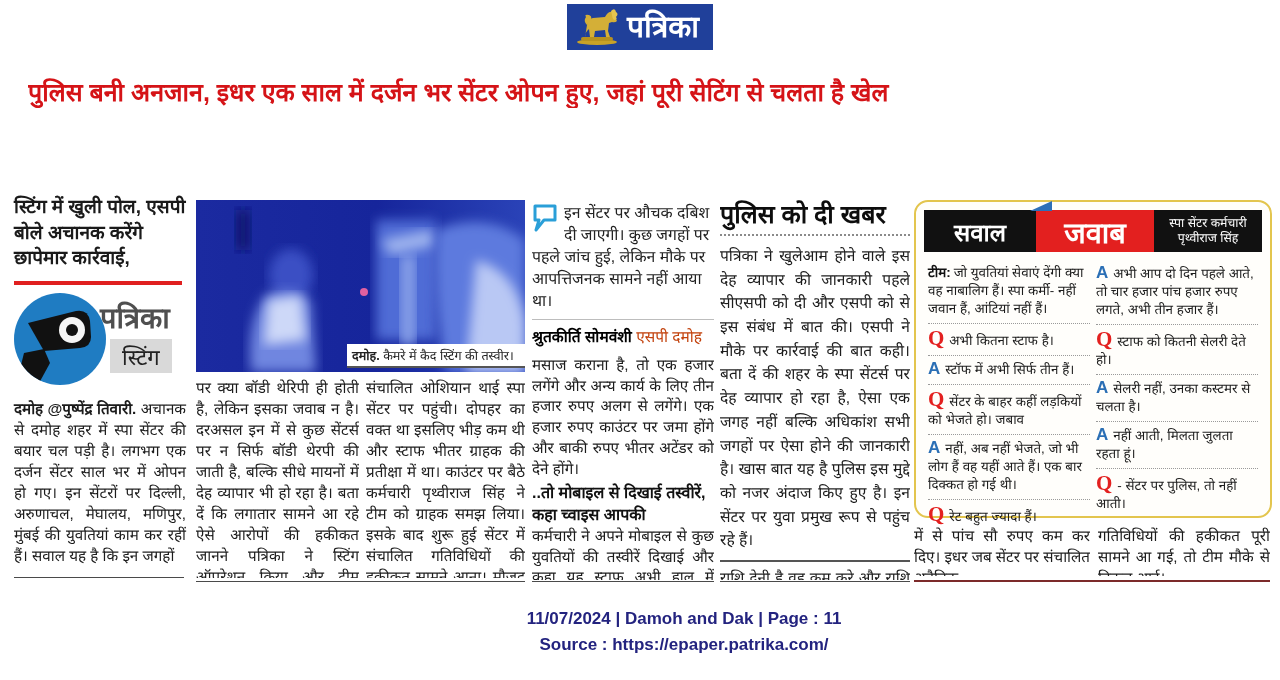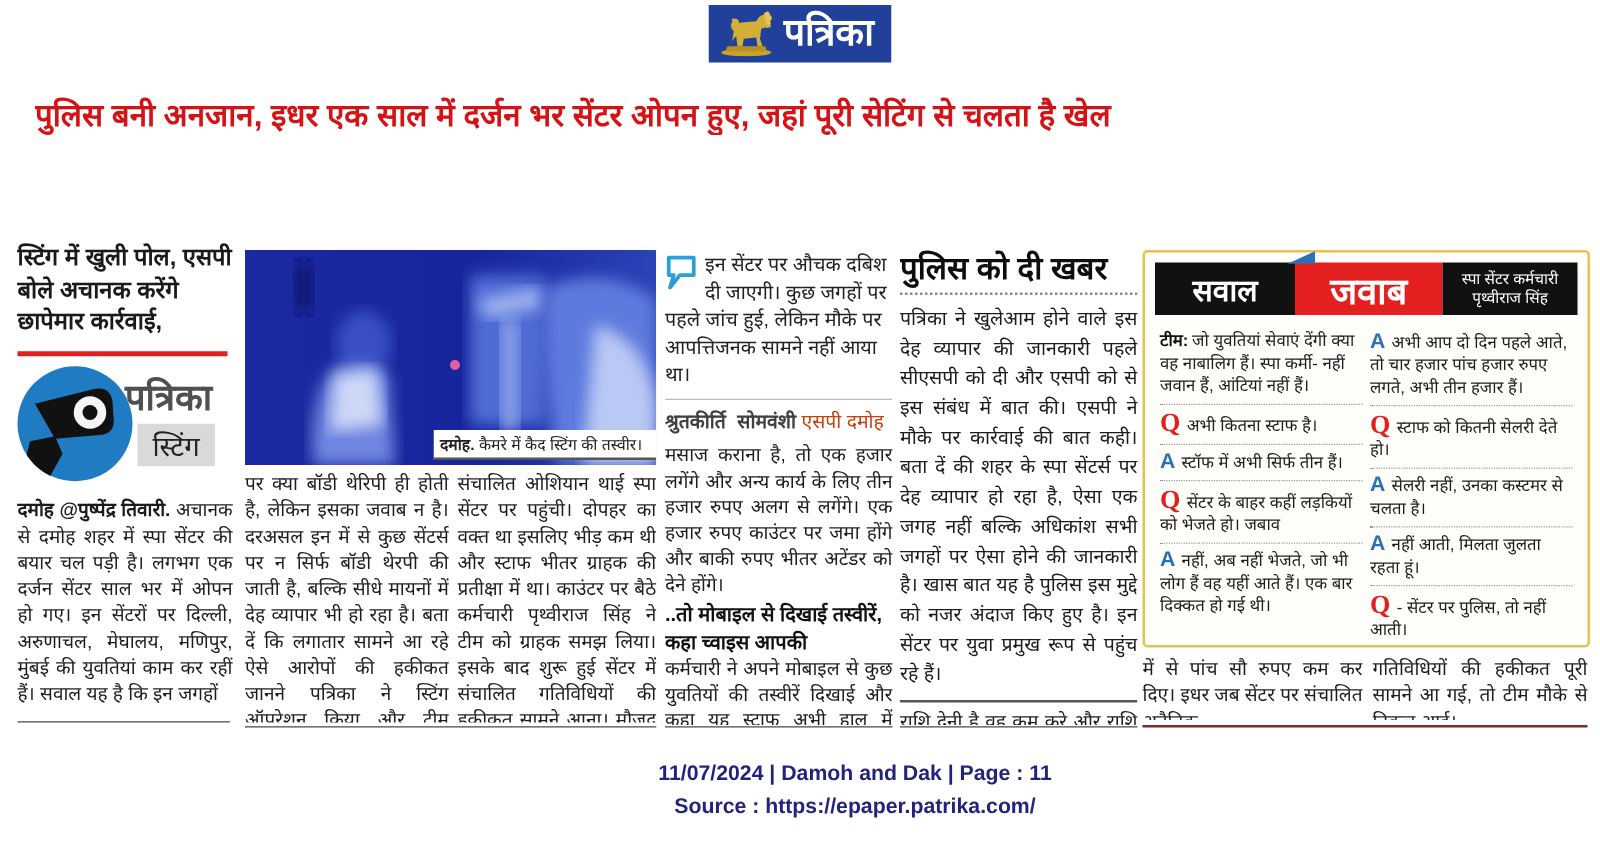--- a/index.html
+++ b/index.html
@@ -48,35 +48,35 @@
   
   .col2 { position:absolute; left:196px; top:378px; width:163px; height:200px; overflow:hidden; }
   .col3 { position:absolute; left:366px; top:378px; width:159px; height:200px; overflow:hidden; }
 
   
   .col4 { position:absolute; left:532px; top:202px; width:182px; height:378px; overflow:hidden; }
   .quote-wrap { position:relative; padding-left:0; }
   .quote-icon { float:left; margin:2px 6px 0 0; }
   .quote-txt { font-size:15.8px; line-height:1.4; color:#222; text-align:justify; }
   .attrib { margin-top:6px; padding-top:5px; border-top:1px solid #bdbdbd; font-size:15.5px; }
-  .attrib .name { font-weight:bold; color:#404040;font-family:Liberation Mono, monospace; }
+  .attrib .name { font-weight:bold; color:#000000; }
   .attrib .role { color:#c2410c; }
   .col4-body1 { margin-top:8px; }
   .subhead { margin-top:2px; font-weight:bold; font-size:16px; line-height:1.35; color:#111; }
 
   
   .col5 { position:absolute; left:720px; top:196px; width:190px; height:384px; overflow:hidden; }
   .col5-head { font-size:25px; font-weight:800; color:#0d0d0d; padding-bottom:4px;
                border-bottom:2px dotted #8a8a8a; }
   .col5-body1 { margin-top:8px; font-size:15.6px; line-height:1.52; }
   .col5-div { margin:8px 0 6px 0; height:2px; background:#555; }
 
   
   .qa-box { position:absolute; left:914px; top:200px; width:358px; height:318px;
-            border:2px solid #e3c54e; border-radius:4px; background:#fffefb; overflow:visible; }
+            border:2px solid #e3c54e; border-radius:14px; background:#fffefb; overflow:visible; }
   .qa-header { position:relative; display:flex; height:42px; margin:8px 8px 0 8px; }
   .qa-h-black1 { flex:0 0 112px; background:#111111; color:#fff; display:flex;
                  align-items:center; justify-content:center; font-size:24px; font-weight:bold; }
   .qa-h-red { flex:0 0 118px; background:#e3201f; color:#fff; display:flex;
               align-items:center; justify-content:center; font-size:29px; font-weight:bold; }
   .qa-h-black2 { flex:1; background:#111111; color:#fff; display:flex; flex-direction:column;
                  align-items:center; justify-content:center; font-size:12.3px; line-height:1.2; text-align:center; }
   .qa-accent { position:absolute; left:106px; top:-9px; width:0; height:0;
                border-left:22px solid transparent; border-bottom:10px solid #2d6fb8; }
   .qa-cols { display:flex; gap:6px; padding:8px 12px 6px 12px; }
@@ -218,20 +218,23 @@
         </div>
         <div class="qa-item">
           <span class="a-letter">A</span><span>स्टॉफ में अभी सिर्फ तीन हैं।</span>
         </div>
         <div class="qa-item">
           <span class="q-letter">Q</span><span>सेंटर के बाहर कहीं लड़कियों को भेजते हो। जबाव</span>
         </div>
         <div class="qa-item">
           <span class="a-letter">A</span><span>नहीं, अब नहीं भेजते, जो भी लोग हैं वह यहीं आते हैं। एक बार दिक्कत हो गई थी।</span>
         </div>
+        <div class="qa-item">
+          <span class="q-letter">Q</span><span>रेट बहुत ज्यादा हैं।</span>
+        </div>
       </div>
       <div class="qa-col">
         <div class="qa-item">
           <span class="a-letter">A</span><span>अभी आप दो दिन पहले आते, तो चार हजार पांच हजार रुपए लगते, अभी तीन हजार हैं।</span>
         </div>
         <div class="qa-item">
           <span class="q-letter">Q</span><span>स्टाफ को कितनी सेलरी देते हो।</span>
         </div>
         <div class="qa-item">
           <span class="a-letter">A</span><span>सेलरी नहीं, उनका कस्टमर से चलता है।</span>

